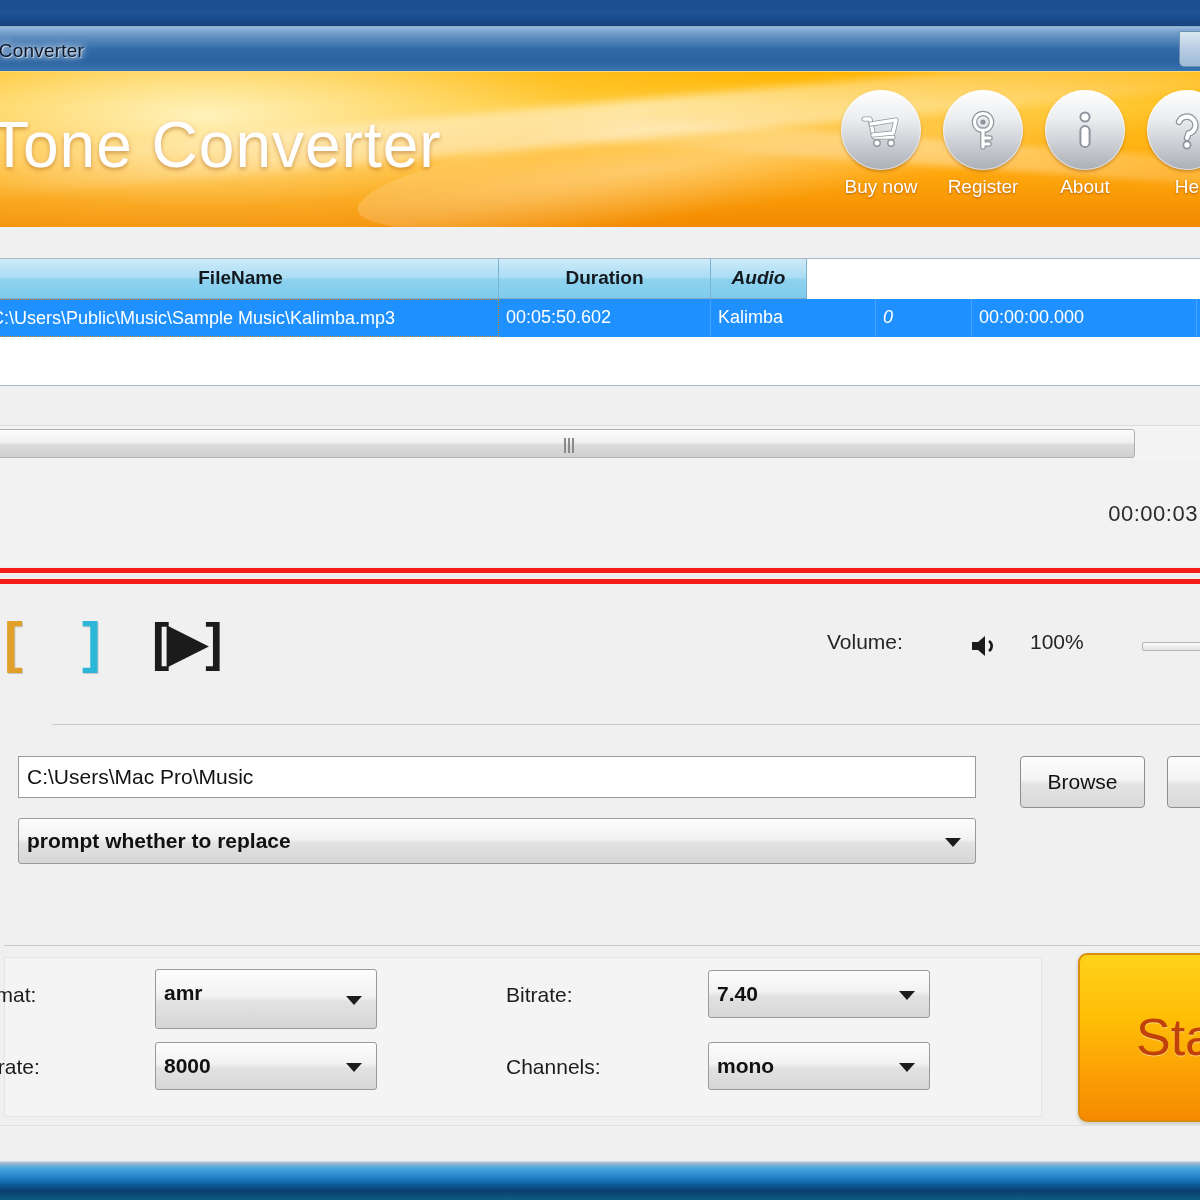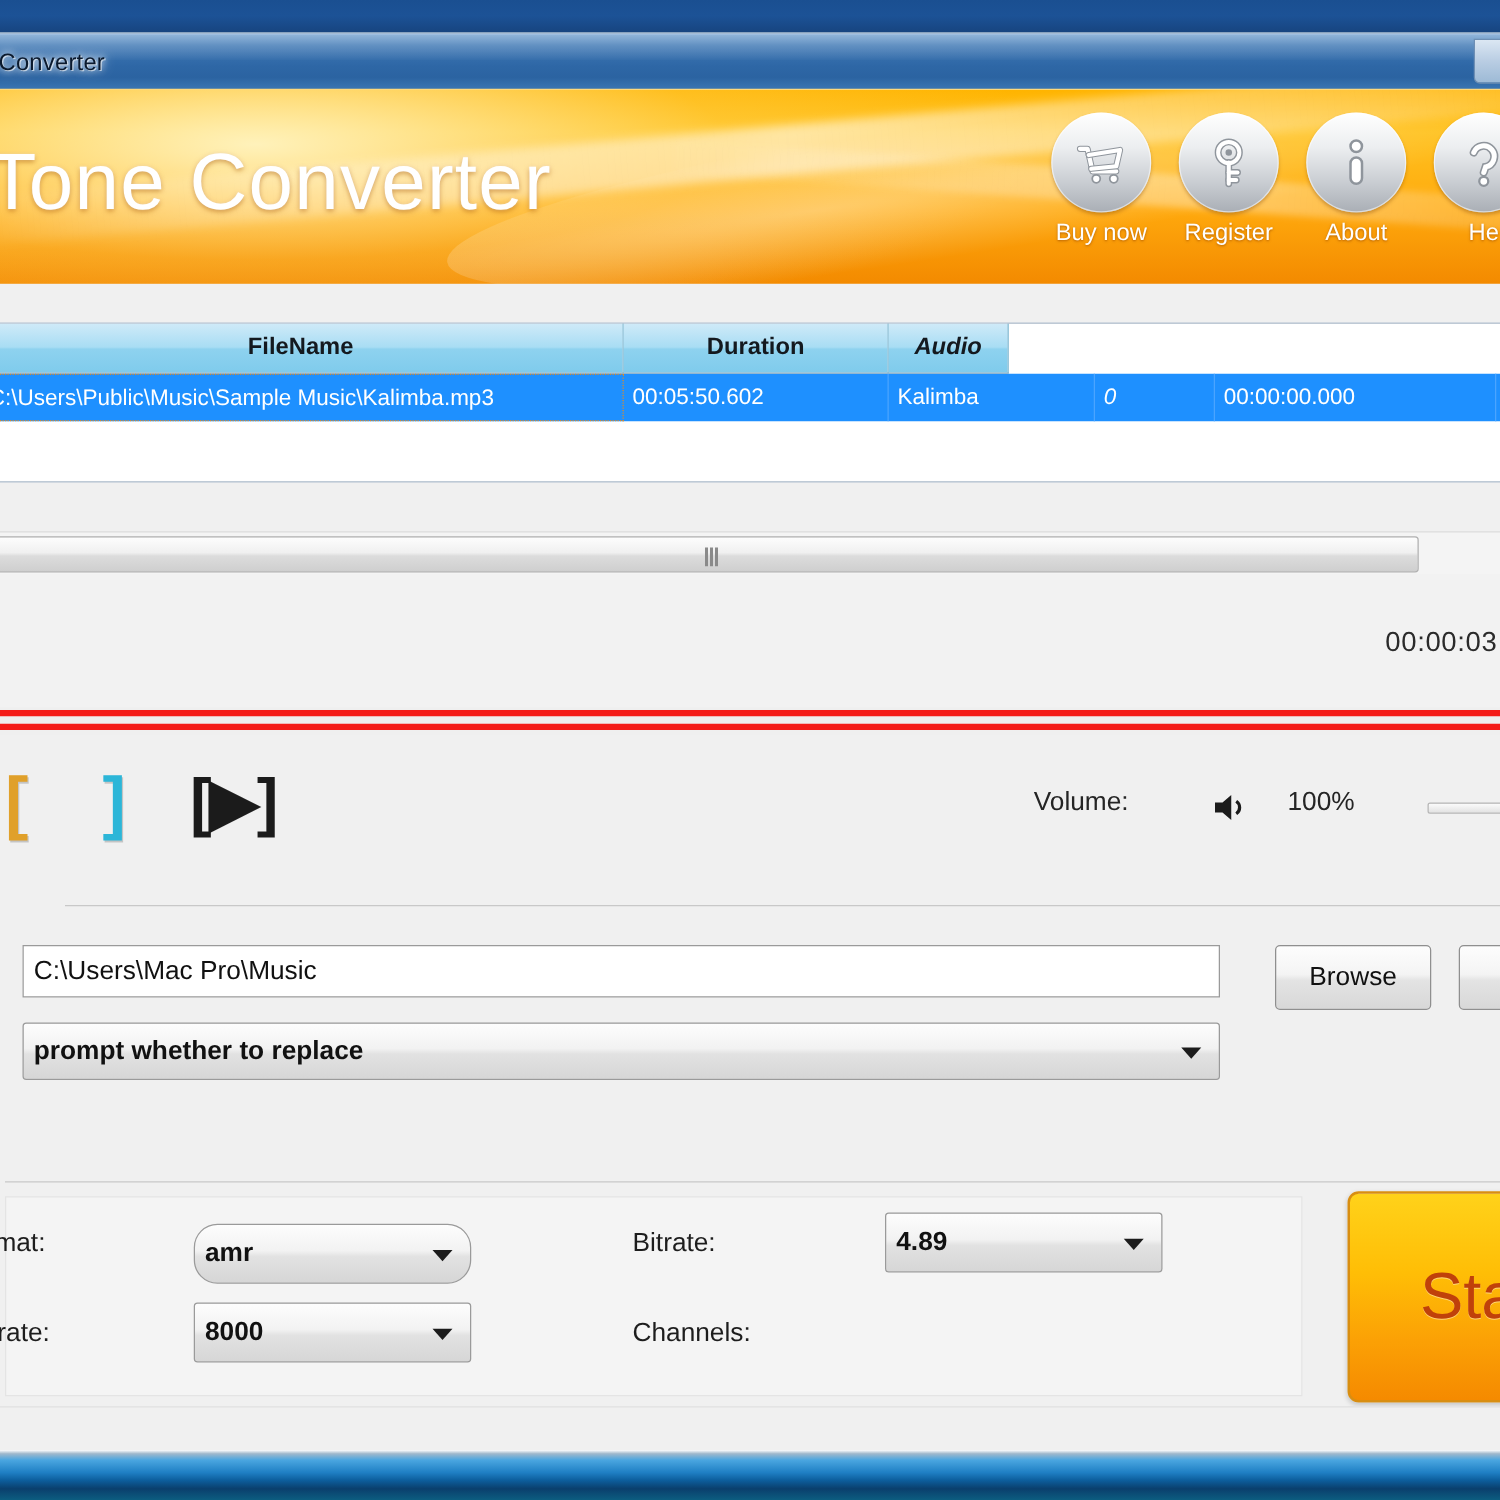--- a/index.html
+++ b/index.html
@@ -390,38 +390,42 @@
 
     <div class="btn" style="left:1185px;top:42px;width:125px;height:52px;line-height:50px;"></div>
   </div>
 
   <div class="group grp-out">
     <div class="gline"></div>
 
     <div class="bg-panel"></div>
 
     <div class="lbl" style="left:-18px;top:48px;">Format:</div>
-    <div class="combo" style="left:173px;top:44px;width:222px;height:48px;line-height:46px;border-radius:19px;">
+    <div class="combo" style="left:173px;top:34px;width:222px;height:60px;line-height:46px;">
       <span>amr</span>
       <span class="arrow"></span>
     </div>
 
     <div class="lbl" style="left:-18px;top:120px;">ple rate:</div>
     <div class="combo" style="left:173px;top:107px;width:222px;height:48px;line-height:46px;">
       <span>8000</span>
       <span class="arrow"></span>
     </div>
 
     <div class="lbl" style="left:524px;top:48px;">Bitrate:</div>
     <div class="combo" style="left:726px;top:35px;width:222px;height:48px;line-height:46px;">
-      <span>4.89</span>
+      <span>7.40</span>
       <span class="arrow"></span>
     </div>
 
     <div class="lbl" style="left:524px;top:120px;">Channels:</div>
+    <div class="combo" style="left:726px;top:107px;width:222px;height:48px;line-height:46px;">
+      <span>mono</span>
+      <span class="arrow"></span>
+    </div>
   </div>
 
   <div class="start-btn">Sta</div>
 
   <div class="bottom-strip"></div>
   <div class="aero-edge"></div>
 
 </div>
 
 </body></html>

